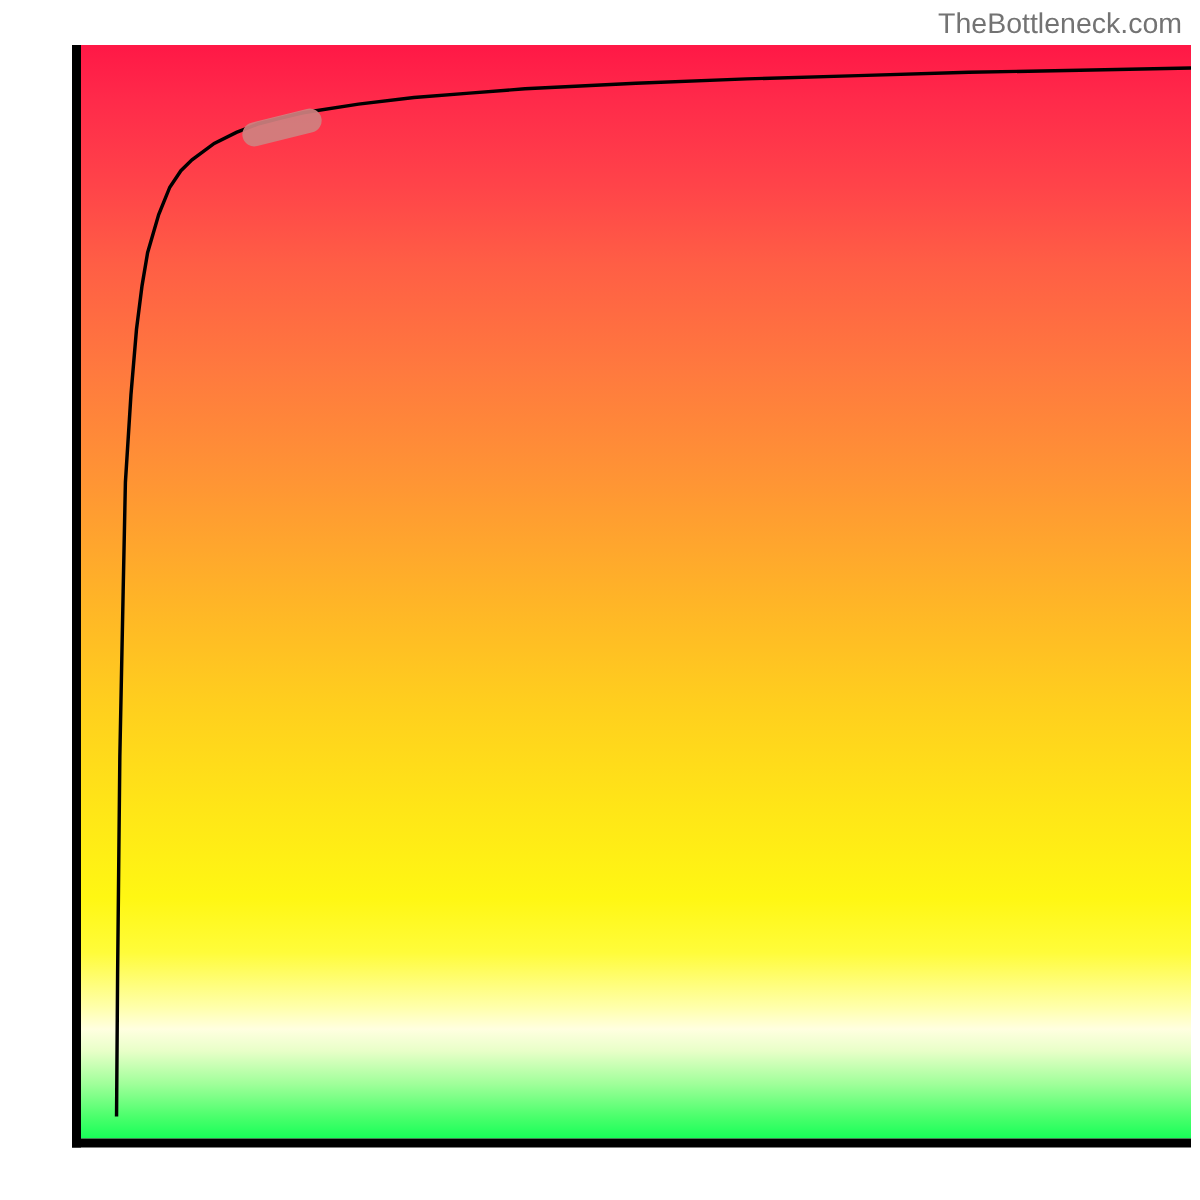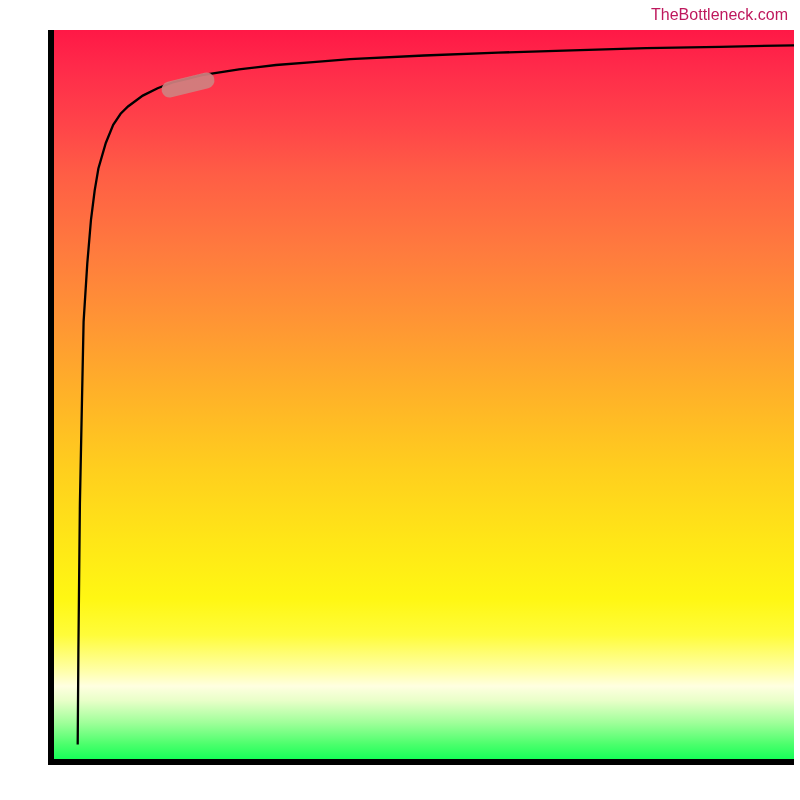--- a/index.html
+++ b/index.html
@@ -11,22 +11,22 @@
       width: 800px;
       height: 800px;
       background: #ffffff;
       position: relative;
       font-family: Arial, sans-serif;
     }
     .watermark {
       position: absolute;
       top: 6px;
       right: 12px;
-      color: #be185d;
-      font-size: 16px;
+      color: #737373;
+      font-size: 19px;
       z-index: 10;
     }
     .chart-container {
       position: absolute;
       top: 6px;
       left: 6px;
       width: 788px;
       height: 788px;
     }
     .chart-frame {

